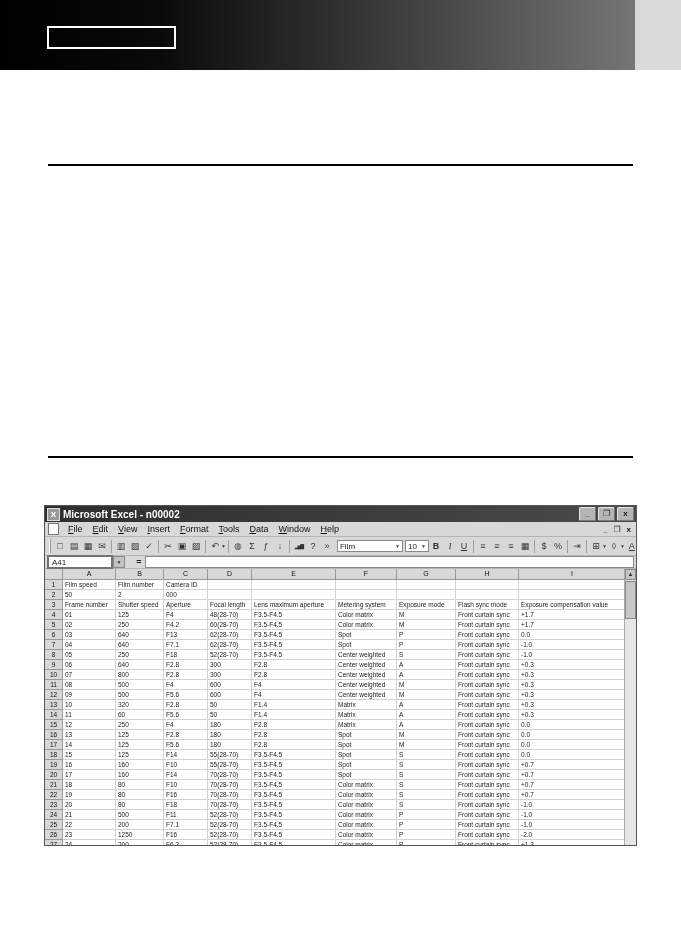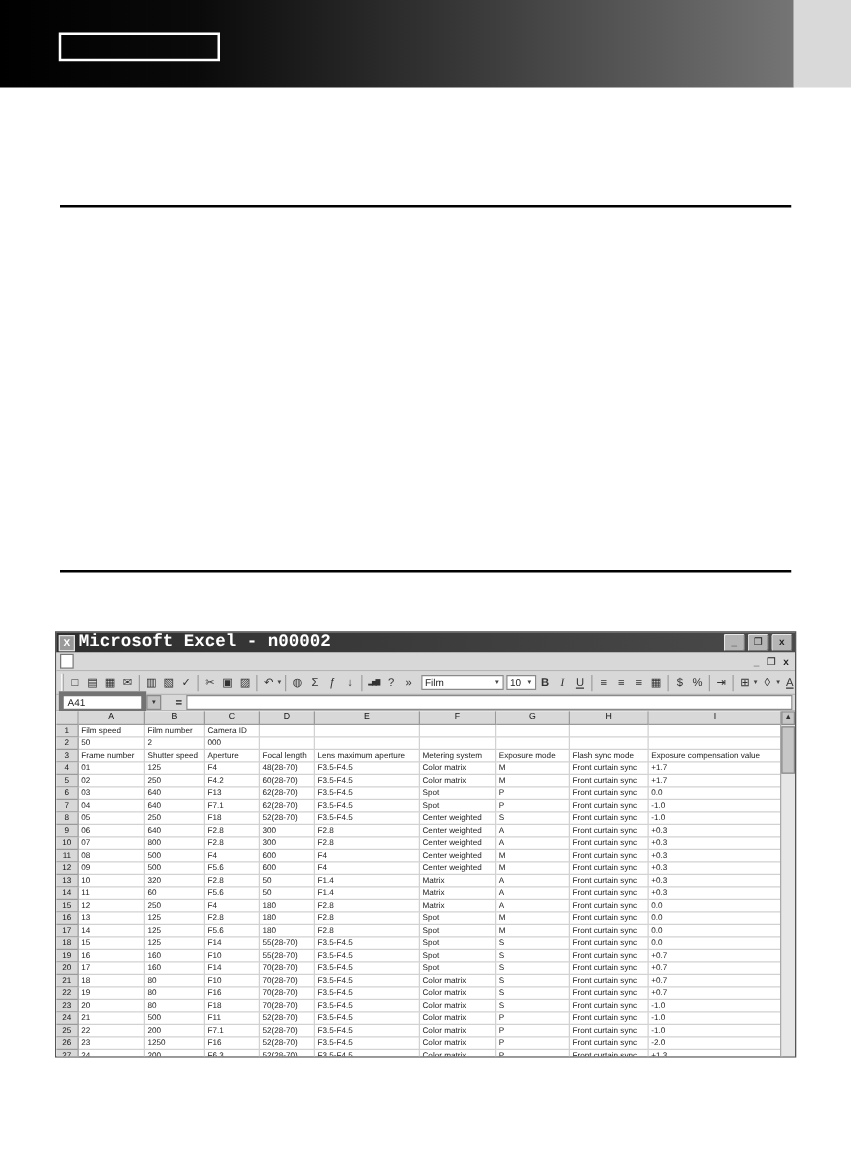--- a/index.html
+++ b/index.html
@@ -19,21 +19,21 @@
 
   
   #excel{position:absolute;left:44px;top:505px;width:593px;height:341px;
          border:1px solid #555;background:#d8d8d8;display:flex;flex-direction:column;
          box-sizing:border-box;font-family:"Liberation Sans","DejaVu Sans",sans-serif;}
 
   #titlebar{height:16px;background:linear-gradient(90deg,#2e2e2e,#4a4a4a);display:flex;
             align-items:center;padding:0 2px;flex:0 0 auto;}
   #title-icon{width:11px;height:11px;background:#9a9a9a;border:1px solid #ddd;color:#fff;
               font-size:8px;font-weight:bold;line-height:11px;text-align:center;margin-right:3px;}
-  #title-text{color:#fff;font-size:14px;font-weight:bold;white-space:nowrap;flex:1;font-family:Liberation Mono, monospace;}
+  #title-text{color:#fff;font-size:10px;font-weight:bold;white-space:nowrap;flex:1;}
   .win-btn{width:15px;height:12px;margin-left:2px;background:#b5b5b5;border:1px solid #e8e8e8;
            border-right-color:#777;border-bottom-color:#777;border-radius:2px;color:#222;
            font-size:8px;line-height:11px;text-align:center;font-weight:bold;}
 
   #menubar{height:14px;background:#d8d8d8;border-bottom:1px solid #b5b5b5;display:flex;
            align-items:center;padding:0 2px;flex:0 0 auto;}
   #sheet-icon{width:9px;height:10px;background:#fff;border:1px solid #777;margin:0 4px 0 1px;}
   .menu-item{font-size:9px;color:#111;padding:0 5px;display:inline-block;}
   .menu-item::first-letter{text-decoration:underline;}
   #menubar-spacer{flex:1;}
@@ -47,21 +47,21 @@
   .tb-sep{width:1px;height:13px;background:#9f9f9f;margin:0 2px;flex:0 0 auto;}
   .tb-dd{font-size:5px;color:#444;margin-left:-1px;flex:0 0 auto;}
   .combo{background:#fff;border:1px solid #8a8a8a;height:12px;display:flex;align-items:center;
          font-size:8px;color:#222;padding:0 2px;box-sizing:border-box;flex:0 0 auto;}
   #font-combo{width:66px;margin-left:3px;}
   #size-combo{width:24px;margin-left:2px;}
   .combo .arrow{margin-left:auto;font-size:5px;color:#444;}
 
   #formulabar{height:12px;background:#d8d8d8;border-bottom:1px solid #b5b5b5;display:flex;
               align-items:center;flex:0 0 auto;}
-  #name-box{width:56px;height:10px;background:#fff;border:4px solid #737373;font-size:8px;
+  #name-box{width:56px;height:10px;background:#fff;border:2px solid #737373;font-size:8px;
             color:#222;padding:0 3px;margin-left:2px;display:flex;align-items:center;}
   #name-dd{width:10px;height:10px;background:#c2c2c2;border:1px solid #8a8a8a;font-size:5px;
            color:#333;text-align:center;line-height:10px;}
   #equals-btn{width:12px;font-size:9px;color:#222;text-align:center;font-weight:bold;margin-left:8px;}
   #formula-field{flex:1;height:10px;background:#fff;border:1px solid #8a8a8a;margin-right:2px;}
 
   
   #grid-wrap{position:relative;flex:1;background:#fff;overflow:hidden;}
   #grid{position:absolute;left:0;top:0;}
   .grid-row{display:flex;height:10px;}
@@ -99,20 +99,31 @@
       <div id="title-text">Microsoft Excel - n00002</div>
       <div id="win-controls" style="display: flex;">
           <div class="win-btn">_</div>
           <div class="win-btn">❐</div>
           <div class="win-btn">x</div>
         </div>
     </div>
 
     <div id="menubar">
       <div id="sheet-icon"></div>
+      <div id="menu-items" style="display:flex;">
+          <div class="menu-item">File</div>
+          <div class="menu-item">Edit</div>
+          <div class="menu-item">View</div>
+          <div class="menu-item">Insert</div>
+          <div class="menu-item">Format</div>
+          <div class="menu-item">Tools</div>
+          <div class="menu-item">Data</div>
+          <div class="menu-item">Window</div>
+          <div class="menu-item">Help</div>
+        </div>
       <div id="menubar-spacer"></div>
       <div id="wb-controls" style="display:flex;">
           <div class="mini-btn">_</div>
           <div class="mini-btn">❐</div>
           <div class="mini-btn">x</div>
         </div>
     </div>
 
     <div id="toolbar">
       <div class="tb-grip"></div>

